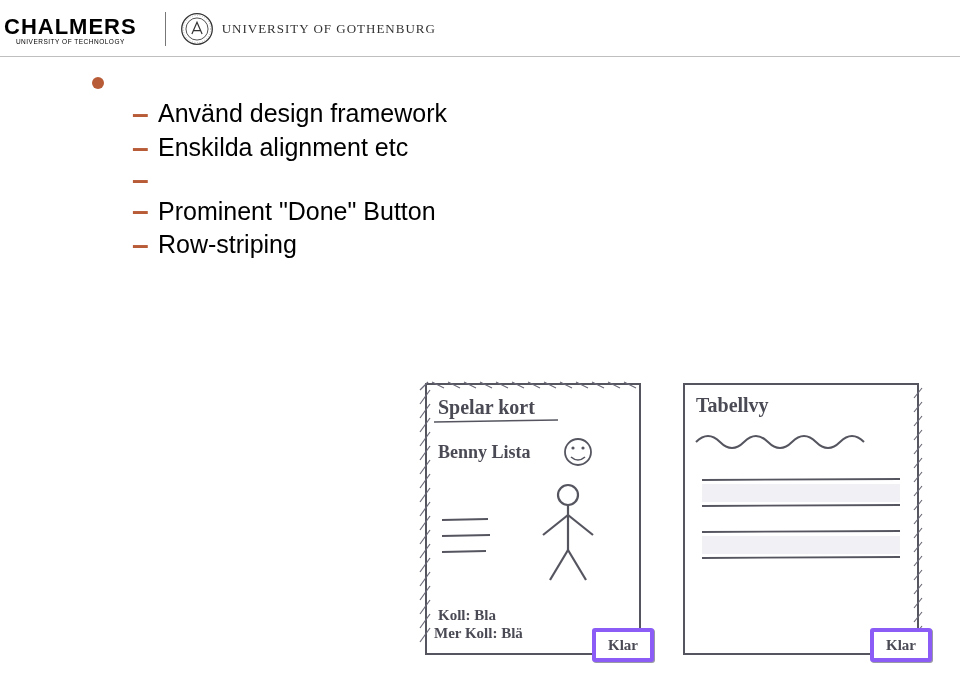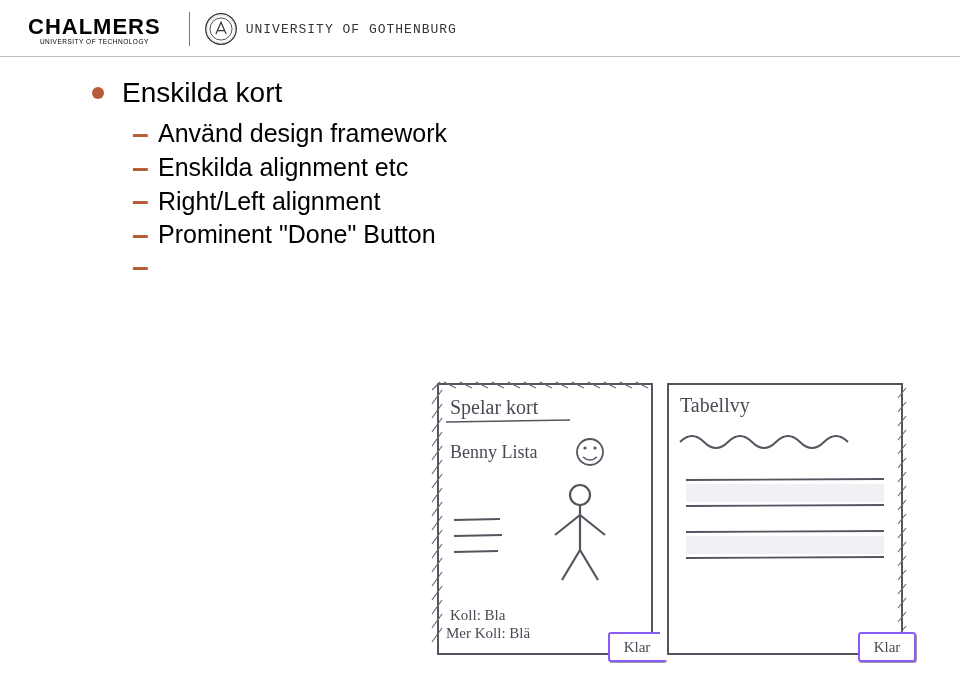--- a/index.html
+++ b/index.html
@@ -14,21 +14,21 @@
   .page {
     width: 960px;
     height: 692px;
     position: relative;
     overflow: hidden;
   }
   
   .header {
     display: flex;
     align-items: center;
-    padding: 12px 20px 10px 28px;
+    padding: 12px 20px 10px 4px;
     border-bottom: 1px solid #bfbfbf;
   }
   .chalmers {
     display: flex;
     flex-direction: column;
     align-items: center;
     margin-right: 14px;
   }
   .chalmers-word {
     font-family: "Arial Black", Arial, sans-serif;
@@ -46,21 +46,21 @@
     height: 34px;
     background: #777;
     margin: 0 14px;
   }
   .gu-seal {
     width: 34px;
     height: 34px;
     margin-right: 8px;
   }
   .gu-text {
-    font-family: Liberation Mono, monospace;
+    font-family: Liberation Serif, serif;
     font-size: 13px;
     letter-spacing: 1px;
     color: #333;
     text-align: right;
   }
 
   
   .body {
     padding: 20px 50px 0 92px;
     position: relative;
@@ -102,43 +102,45 @@
     font-weight: bold;
     width: 26px;
     flex: 0 0 auto;
     text-align: left;
     line-height: 1;
   }
 
   
   .sketches {
     position: absolute;
-    left: 430px;
+    left: 418px;
     top: 380px;
     display: flex;
+    gap: 28px;
+    font-weight: bold;
   }
   .card {
     position: relative;
     background: #fff;
   }
   .card svg {
     display: block;
   }
   .hand {
     font-family: "Comic Sans MS", "Segoe Script", cursive;
     fill: #4a4a55;
     stroke: none;
   }
   .done-btn {
     position: absolute;
     right: -6px;
     bottom: -2px;
     width: 54px;
     height: 26px;
-    border: 2px solid #8b5cf6;
+    border: 4px solid #8b5cf6;
     border-radius: 3px;
     background: #fff;
     box-shadow: 1px 1px 0 #9a9aa5;
     display: flex;
     align-items: center;
     justify-content: center;
     font-family: "Comic Sans MS", "Segoe Script", cursive;
     font-size: 15px;
     color: #4a4a55;
   }
@@ -160,42 +162,41 @@
       <path d="M14 26 L20 12 L26 26 M16 22 L24 22" fill="none" stroke="#333" stroke-width="1.4"></path>
       <circle cx="20" cy="20" r="16" fill="none" stroke="#333" stroke-width="0.4" stroke-dasharray="1 2"></circle>
     </svg>
     <div class="gu-text">UNIVERSITY OF GOTHENBURG</div>
   </div>
 
   <div class="body">
 
     <div class="bullet-line">
       <span class="disc"></span>
-      <span>Enskilda kort</span>
     </div>
 
     <ul class="dash-list">
       <li>
           <span class="dash">–</span>
           <span>Använd design framework</span>
         </li>
       <li>
           <span class="dash">–</span>
           <span>Enskilda alignment etc</span>
         </li>
       <li>
           <span class="dash">–</span>
-          <span>Right/Left alignment</span>
         </li>
       <li>
           <span class="dash">–</span>
           <span>Prominent "Done" Button</span>
         </li>
       <li>
           <span class="dash">–</span>
+          <span>Row-striping</span>
         </li>
     </ul>
   </div>
 
   <div class="sketches">
 
     <div class="card">
       <svg width="230" height="280" viewBox="0 0 230 280">
 
         <rect x="8" y="4" width="214" height="270" fill="none" stroke="#555560" stroke-width="2"></rect>

